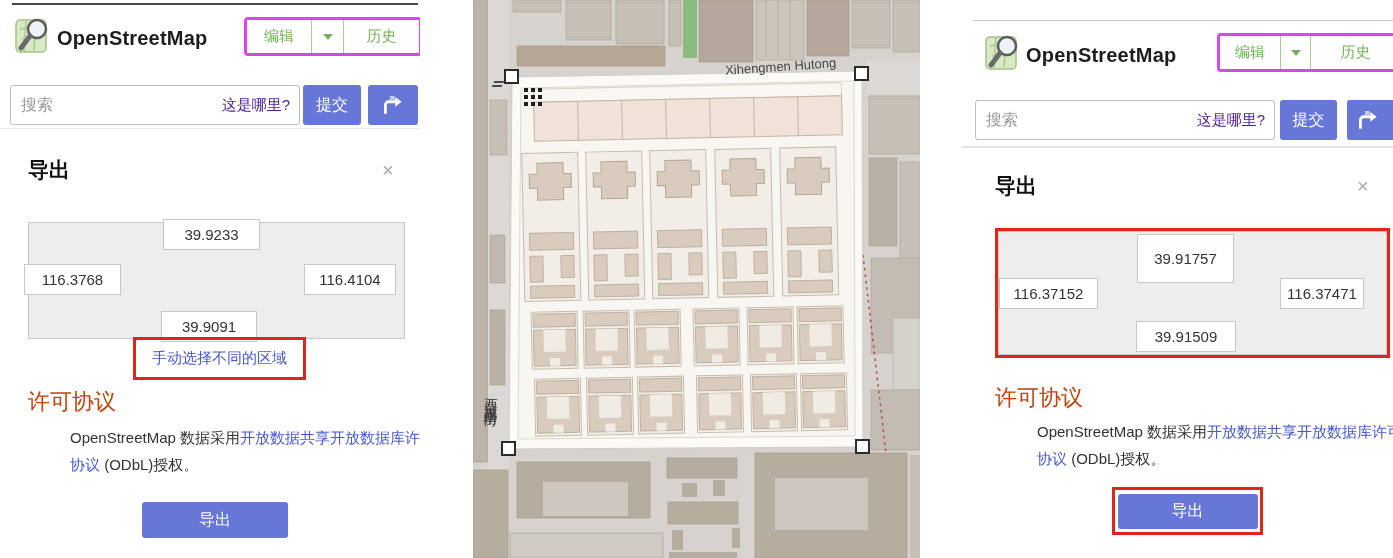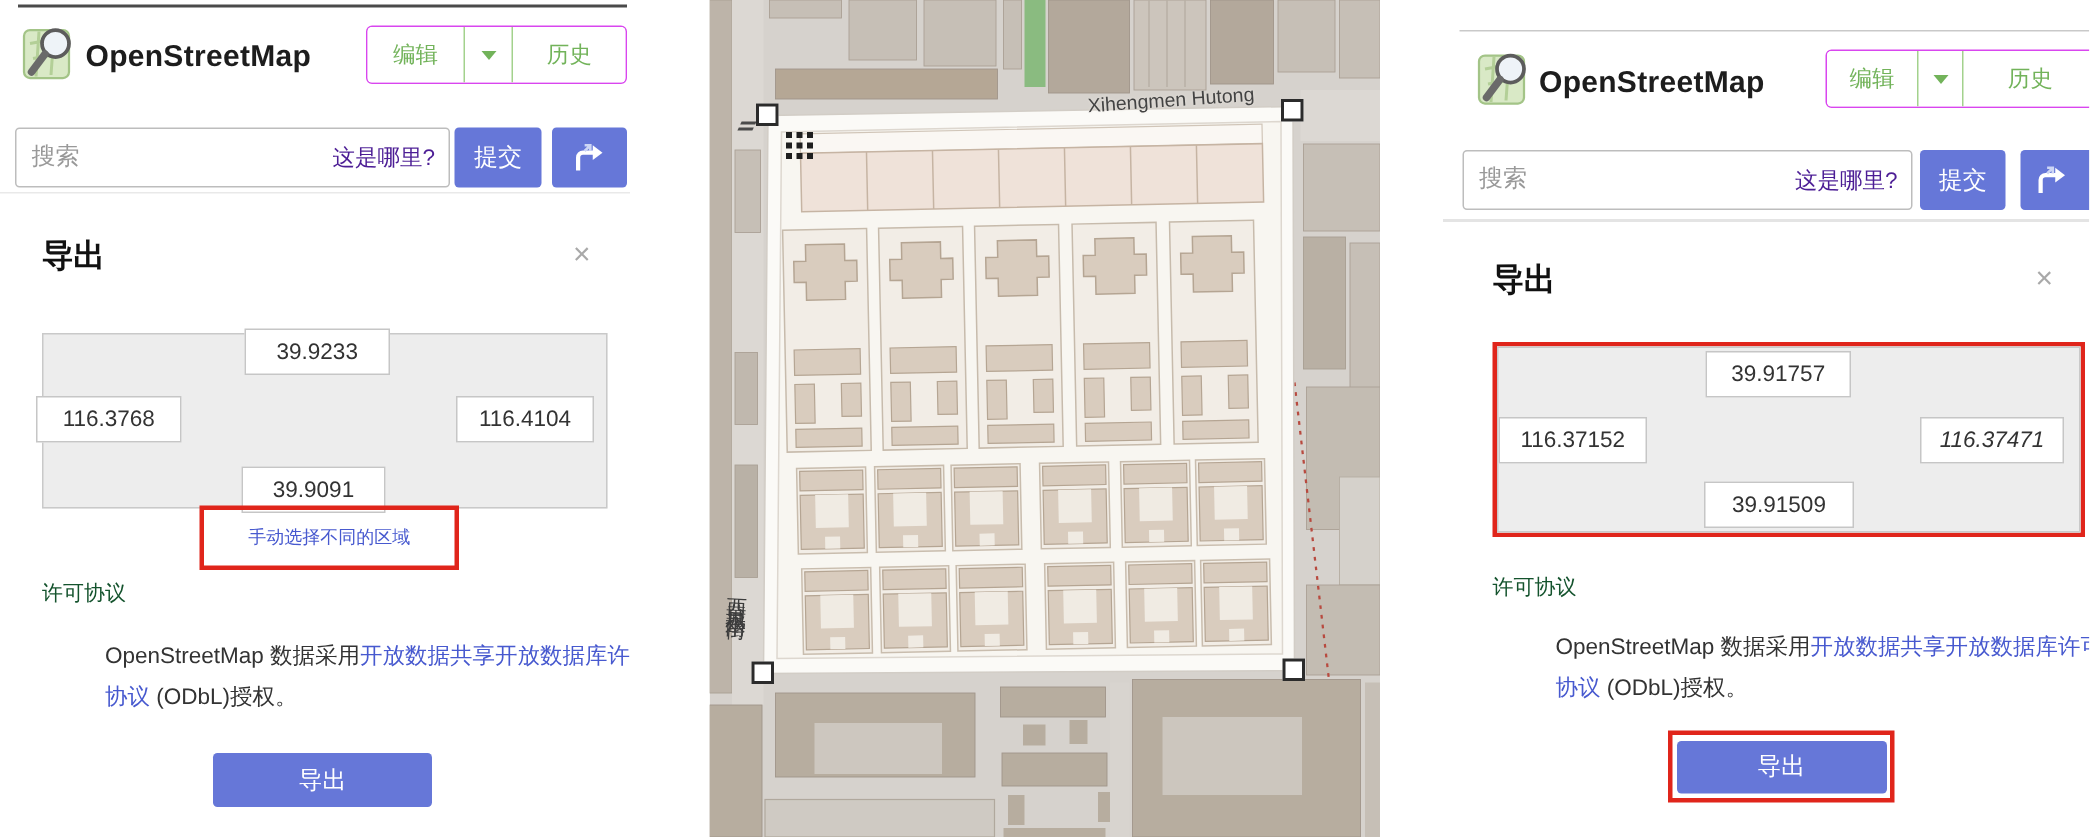--- a/index.html
+++ b/index.html
@@ -10,43 +10,43 @@
   .panel { position:absolute; top:0; height:558px; background:#fff; overflow:hidden; }
   .panel-left { left:0; width:420px; }
   .panel-right { left:962px; width:431px; }
 
   .topline-dark { position:absolute; left:12px; top:3px; width:406px; height:2px; background:#4a4a4a; }
   .topline-gray { position:absolute; left:11px; top:20px; width:420px; height:1px; background:#c9c9c9; }
 
   .logo { position:absolute; width:40px; height:42px; display:inline-block; }
   .brand { position:absolute; font-size:20px; font-weight:bold; color:#1d1d1d; letter-spacing:.2px; }
 
-  .navgroup { position:absolute; display:flex; border:1px solid #d946ef; border-radius:4px; background:#fff; height:39px; overflow:hidden; }
+  .navgroup { position:absolute; display:flex; border:3px solid #d946ef; border-radius:4px; background:#fff; height:39px; overflow:hidden; }
   .navbtn { background:#fff; border:none; border-left:1px solid #a3d28d; color:#72b35a; font-size:15px; font-family:inherit; cursor:pointer; display:flex; align-items:center; justify-content:center; }
   .navbtn:first-child { border-left:none; }
   .caret-icon { width:0; height:0; border-left:5px solid transparent; border-right:5px solid transparent; border-top:6px solid #72b35a; display:inline-block; }
 
   .searchbox { position:absolute; height:40px; background:#fff; border:1px solid #bdbdbd; border-radius:3px; }
   .searchinput { position:absolute; left:0; top:0; width:100%; height:100%; border:none; outline:none; padding:0 88px 0 10px; font-size:16px; color:#333; font-family:inherit; background:transparent; }
   .searchinput::placeholder { color:#999; opacity:1; }
   .wherelink { position:absolute; right:9px; top:10px; font-size:15px; color:#4c1d95; text-decoration:none; cursor:pointer; }
   .btn-blue { position:absolute; background:#6677d8; color:#fff; border:none; border-radius:3px; font-size:16px; font-family:inherit; cursor:pointer; }
   .sep { position:absolute; left:0; width:100%; height:1px; background:#e9e9e9; }
   .sep2 { position:absolute; left:0; width:100%; height:2px; background:#e4e4e4; }
 
   .extitle { position:absolute; font-size:21px; font-weight:bold; color:#111; }
   .closebtn { position:absolute; background:none; border:none; color:#a9a9a9; font-size:20px; line-height:1; cursor:pointer; font-family:inherit; }
 
   .bboxbox { position:absolute; background:#ededed; border:1px solid #c9c9c9; }
   .coord { position:absolute; background:#fff; border:1px solid #c6c6c6; font-size:15px; color:#333; text-align:center; font-family:inherit; padding:0; }
 
   .redbox { position:absolute; border:3px solid #e0251b; }
-  .manual { position:absolute; left:0; top:0; width:100%; height:100%; display:flex; align-items:center; justify-content:center; font-size:12px; color:#4759cf; text-decoration:none; cursor:pointer; }
-
-  .lic-h { position:absolute; font-size:14px; color:#14532d;text-align:right; }
+  .manual { position:absolute; left:0; top:0; width:100%; height:100%; display:flex; align-items:center; justify-content:center; font-size:15px; color:#4759cf; text-decoration:none; cursor:pointer; }
+
+  .lic-h { position:absolute; font-size:22px; color:#c2410c;text-align:right; }
   .lic { position:absolute; font-size:15px; color:#333; line-height:1.8;margin-left:42px; }
   .liclink { color:#4759cf; text-decoration:none; cursor:pointer; }
 
   .exportbtn { border:none; border-radius:3px; background:#6677d8; color:#fff; font-size:16px; font-family:inherit; cursor:pointer; }
   .exportbtn.abs { position:absolute; }
   .redbox-export { display:flex; align-items:center; justify-content:center; background:#fff; }
   .redbox-export .exportbtn { width:140px; height:35px; }
 
   
   .map { position:absolute; left:473px; top:0; width:447px; height:558px; overflow:hidden; cursor:grab; }
@@ -266,23 +266,23 @@
       </svg>
     </button>
     <div class="sep2" style="top:146px;"></div>
 
     <div class="extitle" style="left:33px; top:172px;">导出</div>
     <button class="closebtn" style="left:395px; top:176px;">×</button>
 
     <div class="redbox" style="left:33px; top:228px; width:395px; height:130px;">
       <div class="bboxbox" style="left:0; top:0; width:389px; height:124px; border:1px solid #c9c9c9;"></div>
     </div>
-    <input class="coord" style="left: 175px; top: 234px; width: 97px; height: 31px;" value="39.91757">
+    <input class="coord" style="left: 175px; top: 234px; width: 97px; height: 49px;" value="39.91757">
     <input class="coord" style="left: 37px; top: 278px; width: 99px; height: 31px;" value="116.37152">
-    <input class="coord" style="left: 318px; top: 278px; width: 96px; height: 31px; font-style: italic;" value="116.37471">
+    <input class="coord" style="left: 318px; top: 278px; width: 84px; height: 31px;" value="116.37471">
     <input class="coord" style="left: 174px; top: 321px; width: 100px; height: 31px;" value="39.91509">
 
     <div class="lic-h" style="left:33px; top:383px;">许可协议</div>
     <p class="lic" style="left:33px; top:418px; width:374px;"><span>OpenStreetMap 数据采用</span><a class="liclink">开放数据共享开放数据库许可协议</a><span> (ODbL)授权。</span></p>
 
     <div class="redbox redbox-export" style="left:150px; top:487px; width:151px; height:48px;">
       <button class="exportbtn">导出</button>
     </div>
   </div>
 

